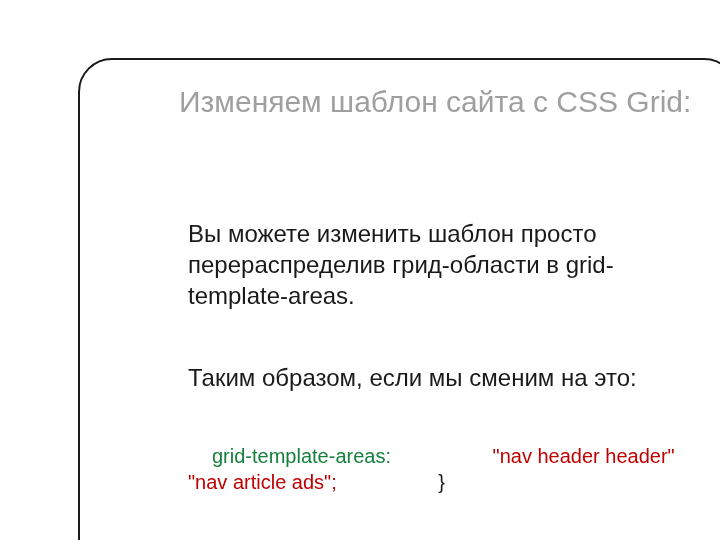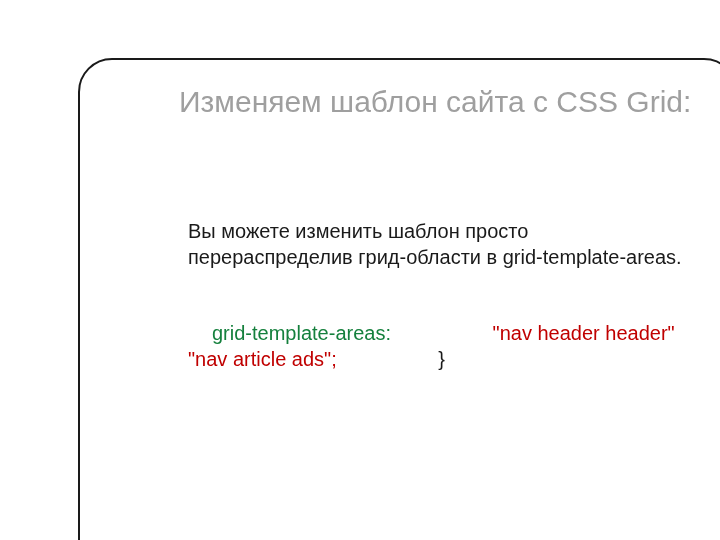--- a/index.html
+++ b/index.html
@@ -31,21 +31,21 @@
       color: #9f9f9f;
       font-weight: 400;
     }
     .content-block {
       position: absolute;
       left: 60px;
       top: 110px;
       width: 580px;
     }
     .para {
-      font-size: 20px;
+      font-size: 24px;
       line-height: 1.3;
       color: #1a1a1a;
       margin-bottom: 26px;
     }
     .code-line {
       font-size: 20px;
       line-height: 1.3;
       color: #1a1a1a;
     }
     .code-line .prop { color: #15803d; }
@@ -53,20 +53,21 @@
     .code-line .brace { color: #1a1a1a; }
   </style>
 </head>
 <body>
 
 <div class="frame">
   <div class="title-block">Изменяем шаблон сайта с CSS Grid:</div>
 
   <div class="content-block">
     <div class="para">Вы можете изменить шаблон просто перераспределив грид-области в grid-template-areas.</div>
+    <div class="para">Таким образом, если мы сменим на это:</div>
     <div class="code-line">
       <span class="prop">grid-template-areas:</span>
       <span> </span>
       <span class="red">"nav header header" "nav article ads";</span>
       <span> </span>
       <span class="brace">}</span>
     </div>
   </div>
 </div>
 

